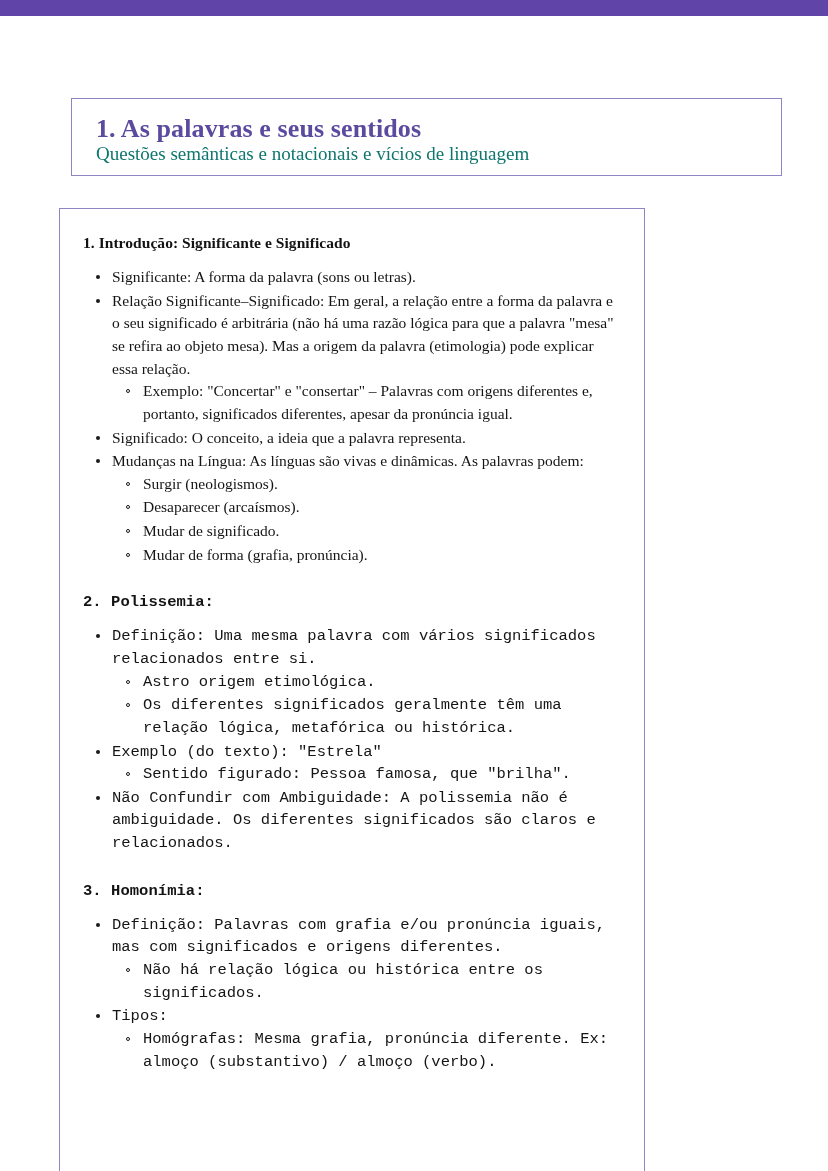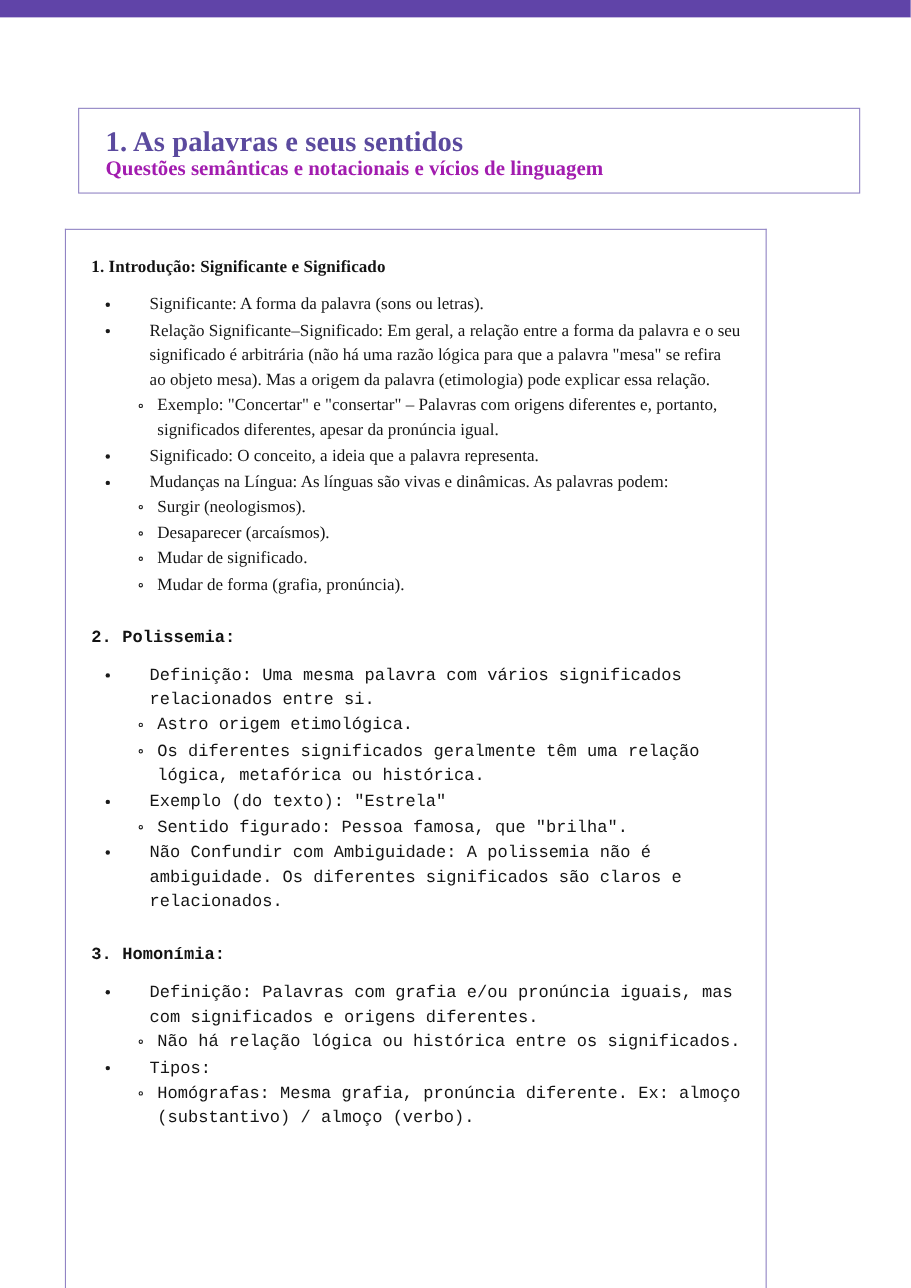--- a/index.html
+++ b/index.html
@@ -49,33 +49,33 @@
     font-size: 26px;
     font-weight: bold;
     color: #5b4a9e;
     line-height: 1.04;
     letter-spacing: 0.1px;
     margin: 0;
     white-space: nowrap;
   }
   .doc-subtitle {
     font-size: 19px;
-    font-weight: bold;
-    color: #a21caf;
+    font-weight: normal;
+    color: #0f766e;
     line-height: 1.12;
     margin: 1px 0 0 0;
     white-space: nowrap;
   }
 
   
   .body-card {
     position: absolute;
     left: 59px;
     top: 192px;
-    width: 638px;
+    width: 586px;
     height: 963px;
     box-sizing: border-box;
     border: 1px solid #9184c4;
     border-bottom: none;
     background: #ffffff;
     overflow: hidden;
   }
   .body-inner {
     padding: 24px 22px 0 23px;
   }
@@ -136,21 +136,21 @@
     position: absolute;
     left: 14px;
     top: 9px;
     width: 4px;
     height: 4px;
     border-radius: 50%;
     border: 1px solid #1a1a1a;
     background: transparent;
     box-sizing: border-box;
   }
-  .li-text { display: block; margin-left: 24px; }
+  .li-text { display: block; }
 </style>
 </head>
 <body>
 
 <div class="top-band"></div>
 
 <div class="page">
 
   <div class="header-card">
     <div class="header-inner">

